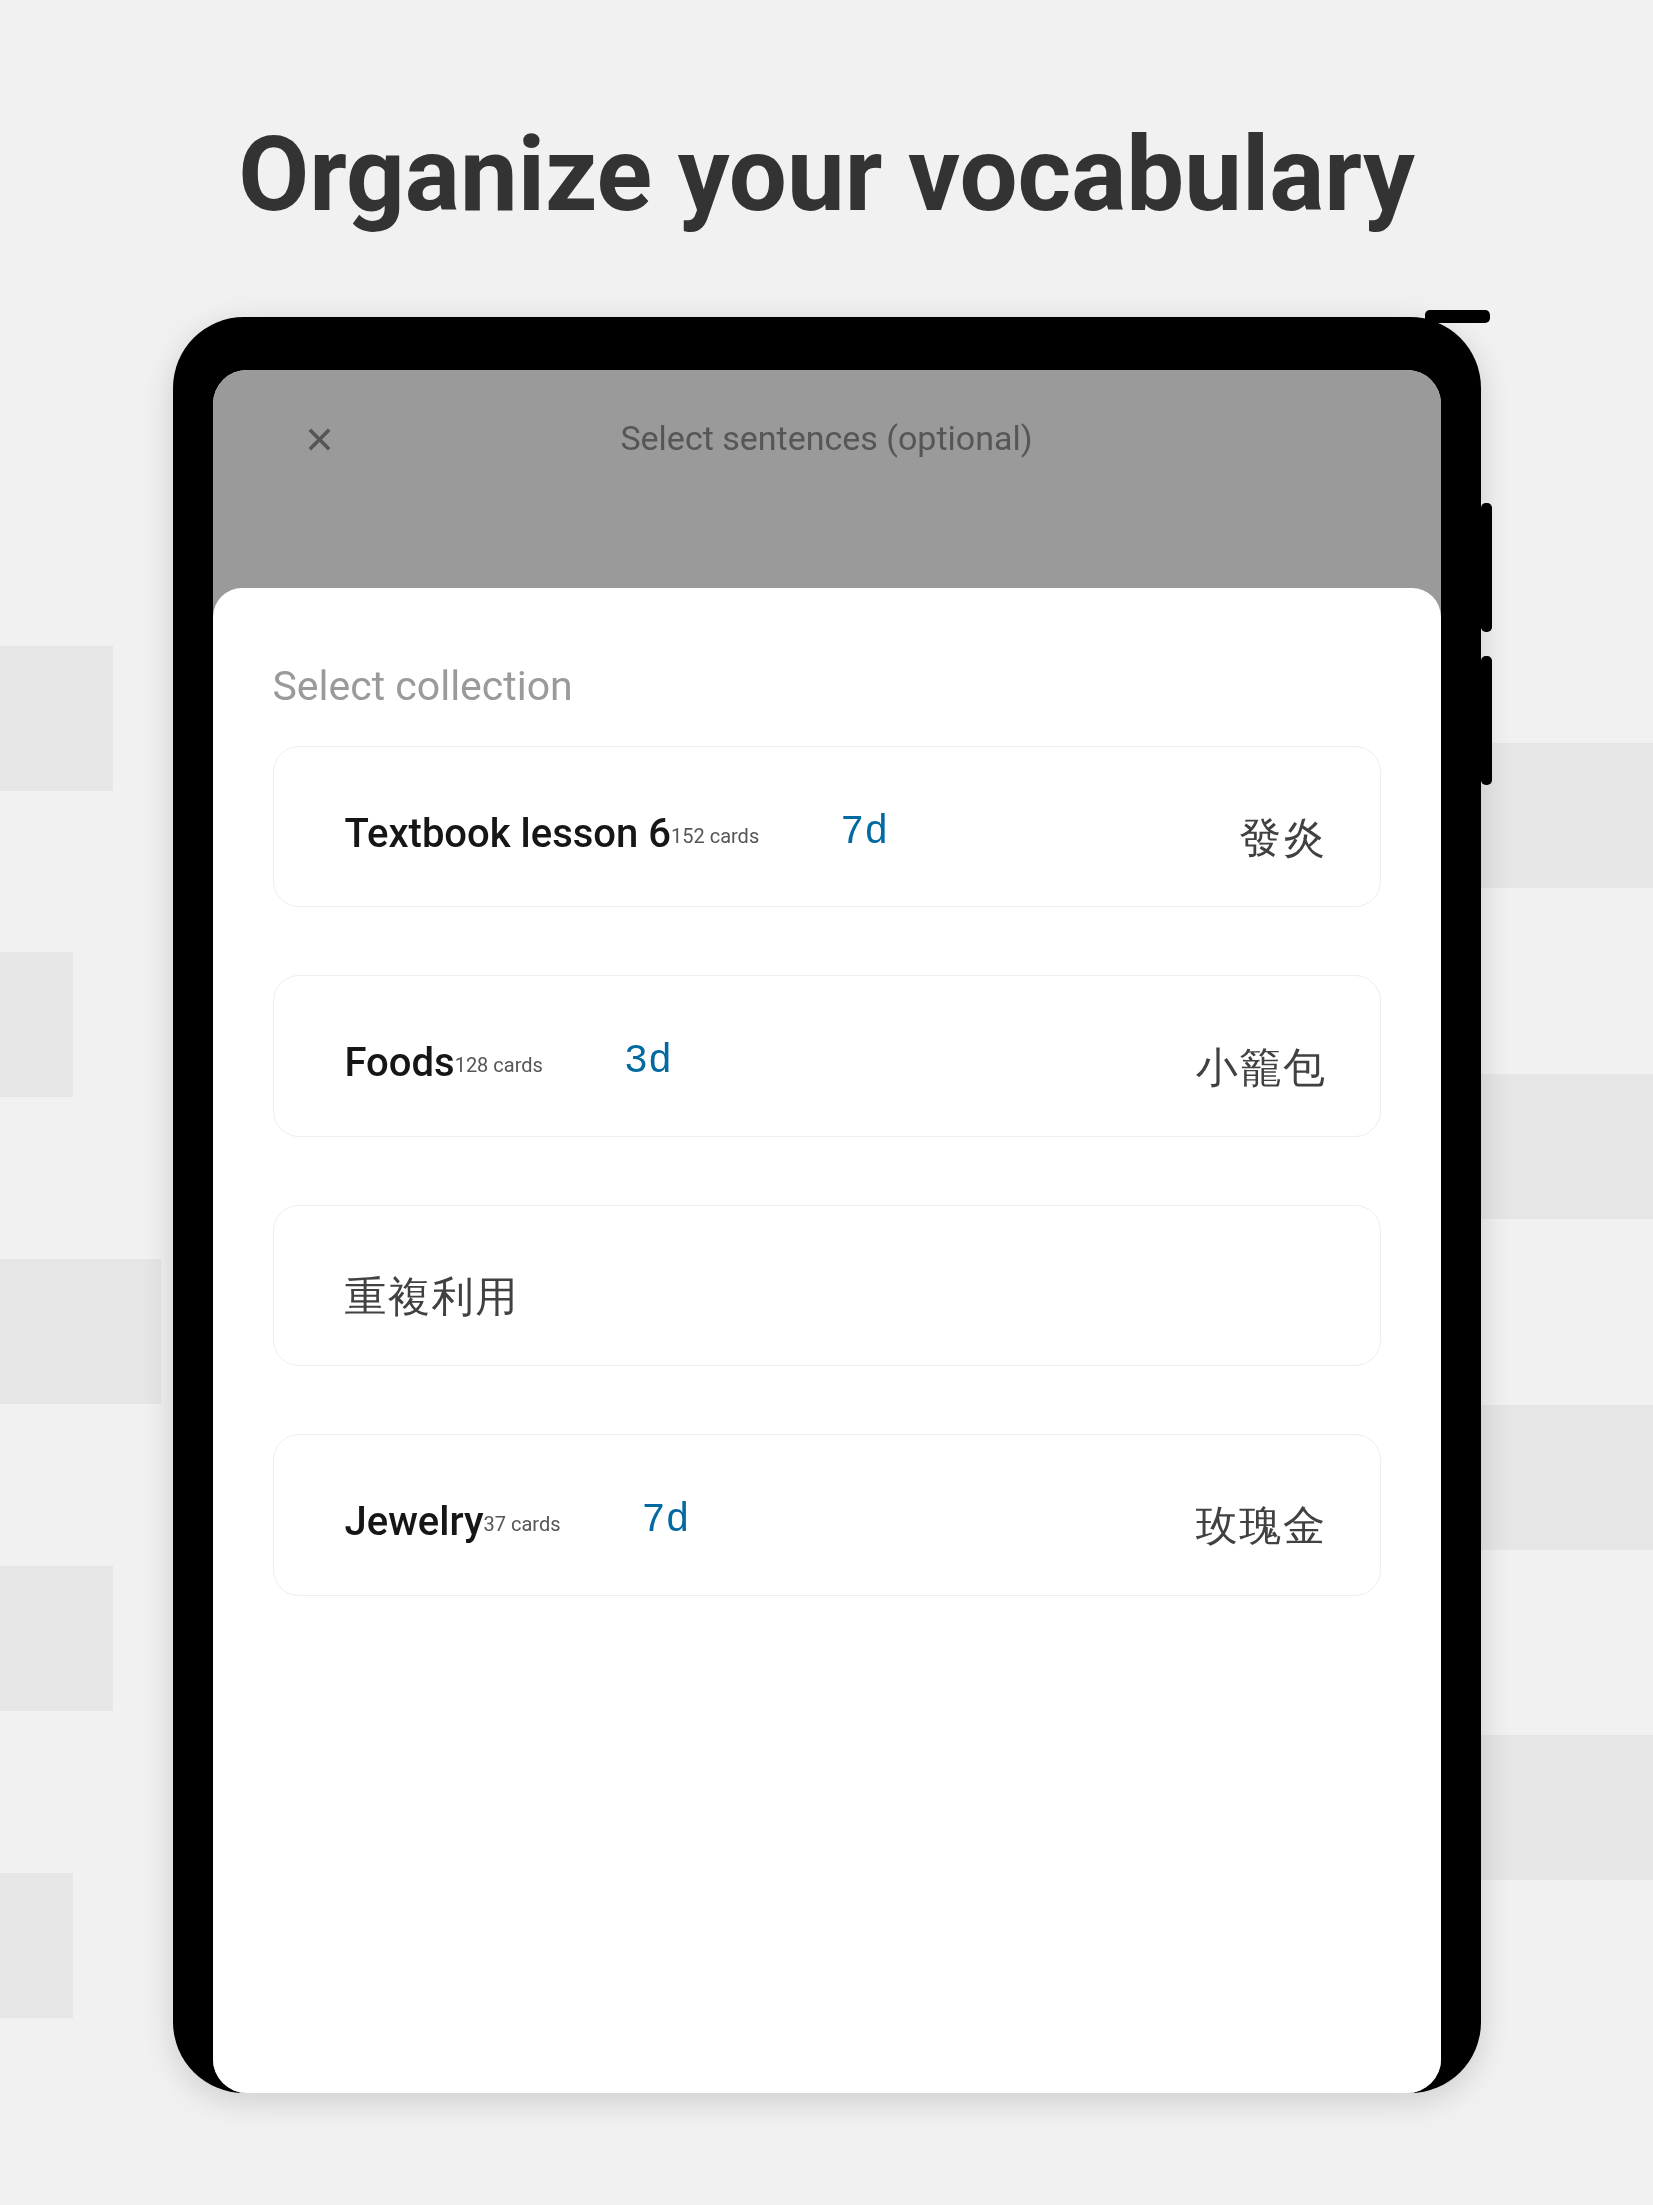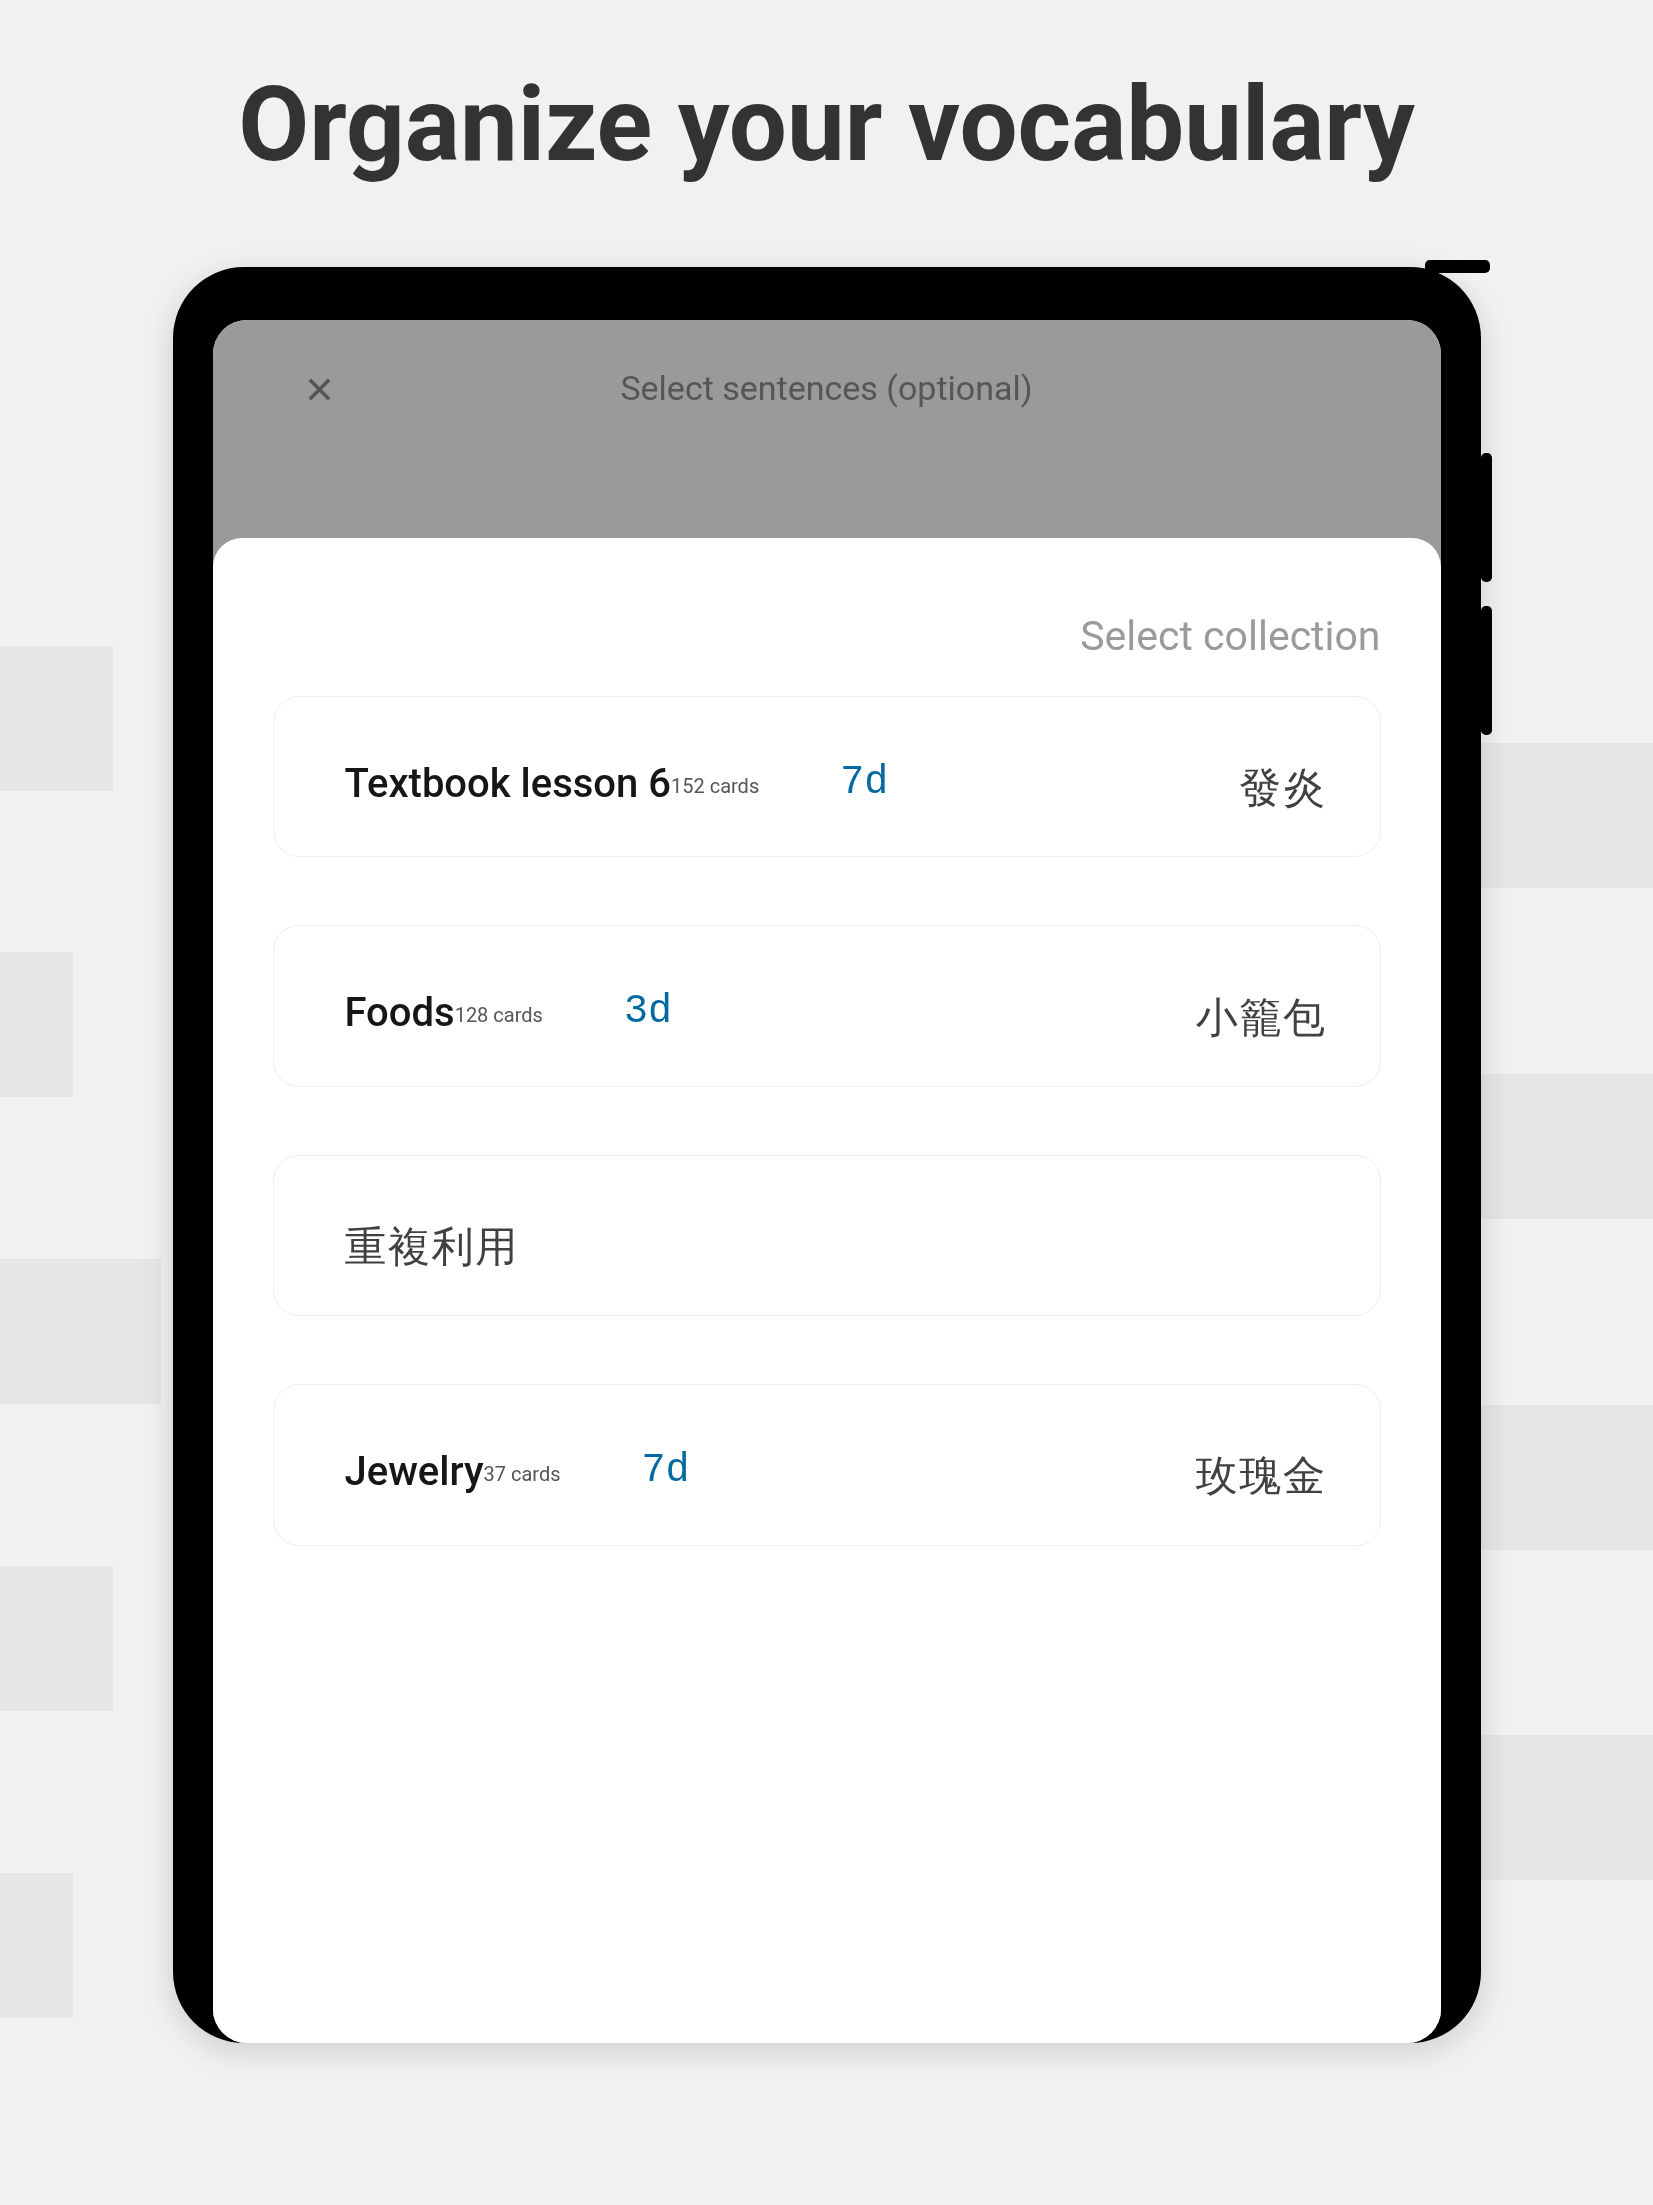--- a/index.html
+++ b/index.html
@@ -33,35 +33,34 @@
     .stripe-9 { left: 0; top: 1873px; width: 73px; }
 
     .headline {
       position: relative;
       z-index: 1;
       text-align: center;
       font-size: 103px;
       font-weight: 700;
       color: #333333;
       line-height: 1.2;
-      padding-top: 63px;
+      padding-top: 113px;
       padding-bottom: 48px;
     }
 
     .tablet-frame {
       position: relative;
       z-index: 2;
       margin: 32px auto 0 auto;
       width: 1308px;
       height: 1776px;
       background: #000000;
       border-radius: 71px;
       padding: 53px 40px 0 40px;
       box-shadow: 0 8px 32px rgba(0,0,0,0.15);
-      text-align: right;
     }
     
     .tablet-btn {
       position: absolute;
       background: #000;
       border-radius: 4.8px;
     }
     .tablet-btn.top-right { right: -9.7px; top: -6.5px; width: 65px; height: 13px; }
     .tablet-btn.side-1 { right: -11.3px; top: 186px; width: 11.3px; height: 129px; }
     .tablet-btn.side-2 { right: -11.3px; top: 339px; width: 11.3px; height: 129px; }

